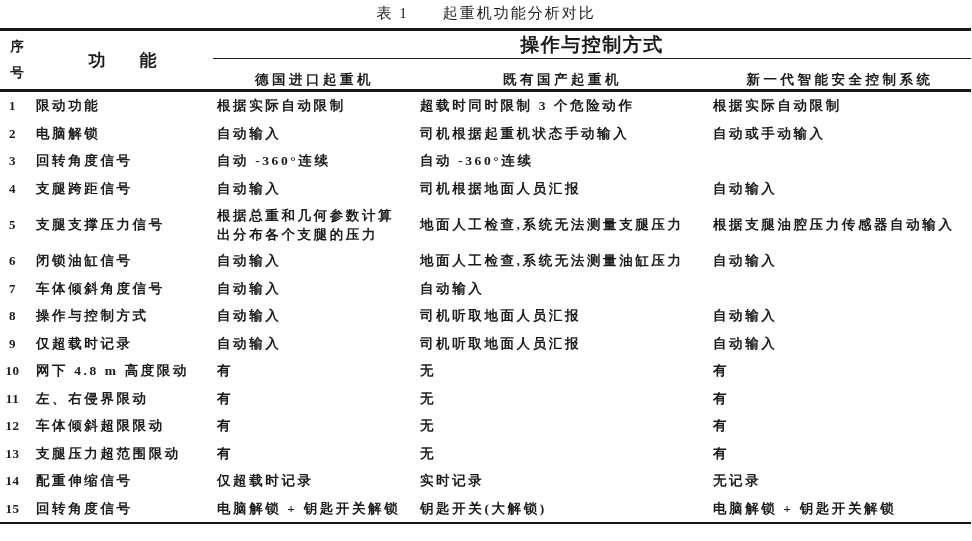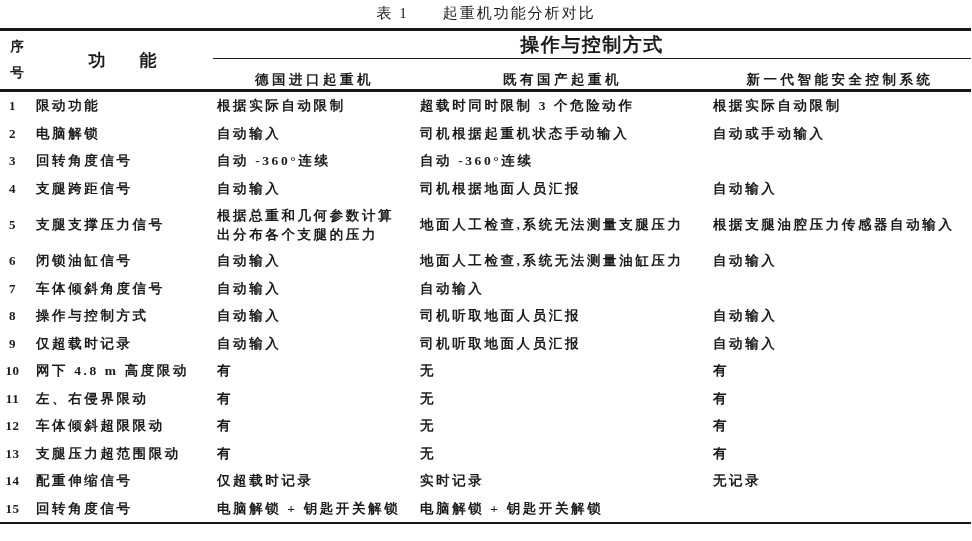--- a/index.html
+++ b/index.html
@@ -236,17 +236,18 @@
     <div class="c c-fn">配重伸缩信号</div>
     <div class="c c-de">仅超载时记录</div>
     <div class="c c-new">实时记录</div>
     <div class="c c-dom">无记录</div>
   </div>
 
   <div class="row">
     <div class="c c-no">15</div>
     <div class="c c-fn">回转角度信号</div>
     <div class="c c-de">电脑解锁 + 钥匙开关解锁</div>
+    <div class="c c-dom">钥匙开关(大解锁)</div>
     <div class="c c-new">电脑解锁 + 钥匙开关解锁</div>
   </div>
 </div>
   </div>
 </div>
 
 </body></html>

